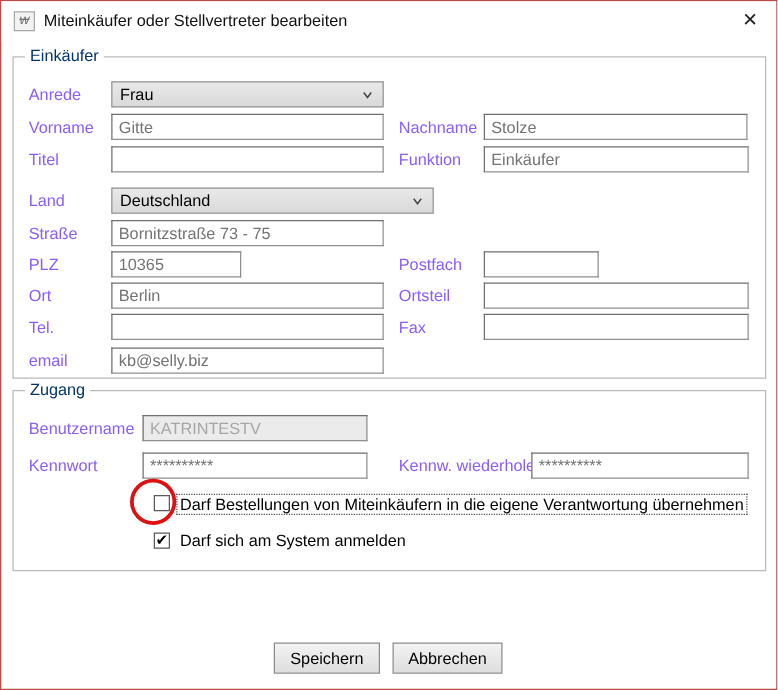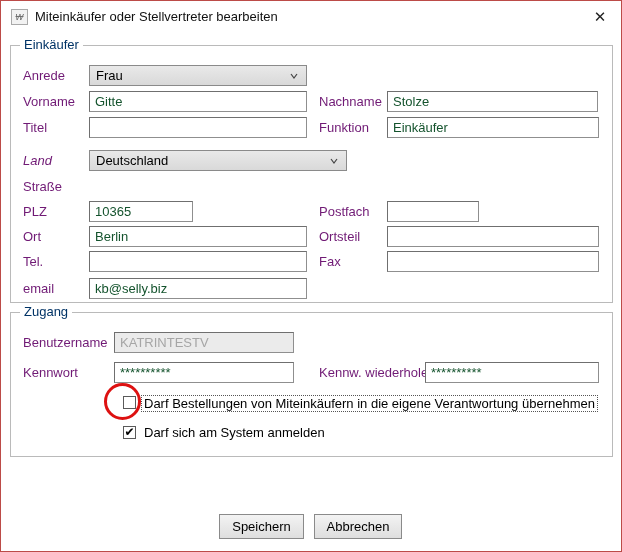--- a/index.html
+++ b/index.html
@@ -47,27 +47,27 @@
     position: absolute; top: -9px; left: 9px;
     background: #fff; padding: 0 4px;
     color: #003366; font-size: 13px;
   }
   .gb-einkaeufer { left: 9px; top: 44px; width: 603px; height: 258px; }
   .gb-zugang    { left: 9px; top: 311px; width: 603px; height: 145px; }
 
   
   .flabel {
     position: absolute; height: 21px; line-height: 21px;
-    color: #701a75; white-space: nowrap;
+    color: #8b5cf6; white-space: nowrap;
   }
   .tinput {
     position: absolute; height: 21px;
     border: 1px solid #8f8f8f; border-top-color: #6f6f6f; border-left-color: #6f6f6f;
     background: #fff; padding: 0 5px;
-    font-family: "Liberation Sans", sans-serif; font-size: 13px; color: #14532d;
+    font-family: "Liberation Sans", sans-serif; font-size: 13px; color: #737373;
     outline: none;
   }
   .tinput:disabled, .tinput.disabled {
     background: #ebebeb; color: #a6a6a6;
   }
   .combo {
     position: absolute; height: 21px;
     border: 1px solid #8a8a8a;
     background: linear-gradient(#e9e9e9, #d9d9d9);
     cursor: default;
@@ -134,29 +134,30 @@
   <div class="flabel" style="left:22px; top:90px;text-align:right;">Vorname</div>
   <input class="tinput" style="left: 88px; top: 90px; width: 218px;" value="Gitte">
   <div class="flabel" style="left:318px; top:90px;">Nachname</div>
   <input class="tinput" style="left: 386px; top: 90px; width: 211px;" value="Stolze">
 
   <div class="flabel" style="left:22px; top:116px;">Titel</div>
   <input class="tinput" style="left: 88px; top: 116px; width: 218px;" value="">
   <div class="flabel" style="left:318px; top:116px;">Funktion</div>
   <input class="tinput" style="left: 386px; top: 116px; width: 212px;" value="Einkäufer">
 
-  <div class="flabel" style="left:22px; top:149px;font-style:italic;">Land</div>
+  <div class="flabel" style="left:22px; top:149px;">Land</div>
   <div class="combo" style="left:88px; top:149px; width:258px;">
     <span class="combo-value">Deutschland</span>
     <svg class="chev" viewBox="0 0 8 8">
         <polyline points="1,2 4,6 7,2" fill="none" stroke="#444" stroke-width="1.2"></polyline>
       </svg>
   </div>
 
   <div class="flabel" style="left:22px; top:175px;">Straße</div>
+  <input class="tinput" style="left: 88px; top: 175px; width: 218px;" value="Bornitzstraße 73 - 75">
 
   <div class="flabel" style="left:22px; top:200px;">PLZ</div>
   <input class="tinput" style="left: 88px; top: 200px; width: 104px;" value="10365">
   <div class="flabel" style="left:318px; top:200px;">Postfach</div>
   <input class="tinput" style="left: 386px; top: 200px; width: 92px;" value="">
 
   <div class="flabel" style="left:22px; top:225px;">Ort</div>
   <input class="tinput" style="left: 88px; top: 225px; width: 218px;" value="Berlin">
   <div class="flabel" style="left:318px; top:225px;">Ortsteil</div>
   <input class="tinput" style="left: 386px; top: 225px; width: 212px;" value="">

